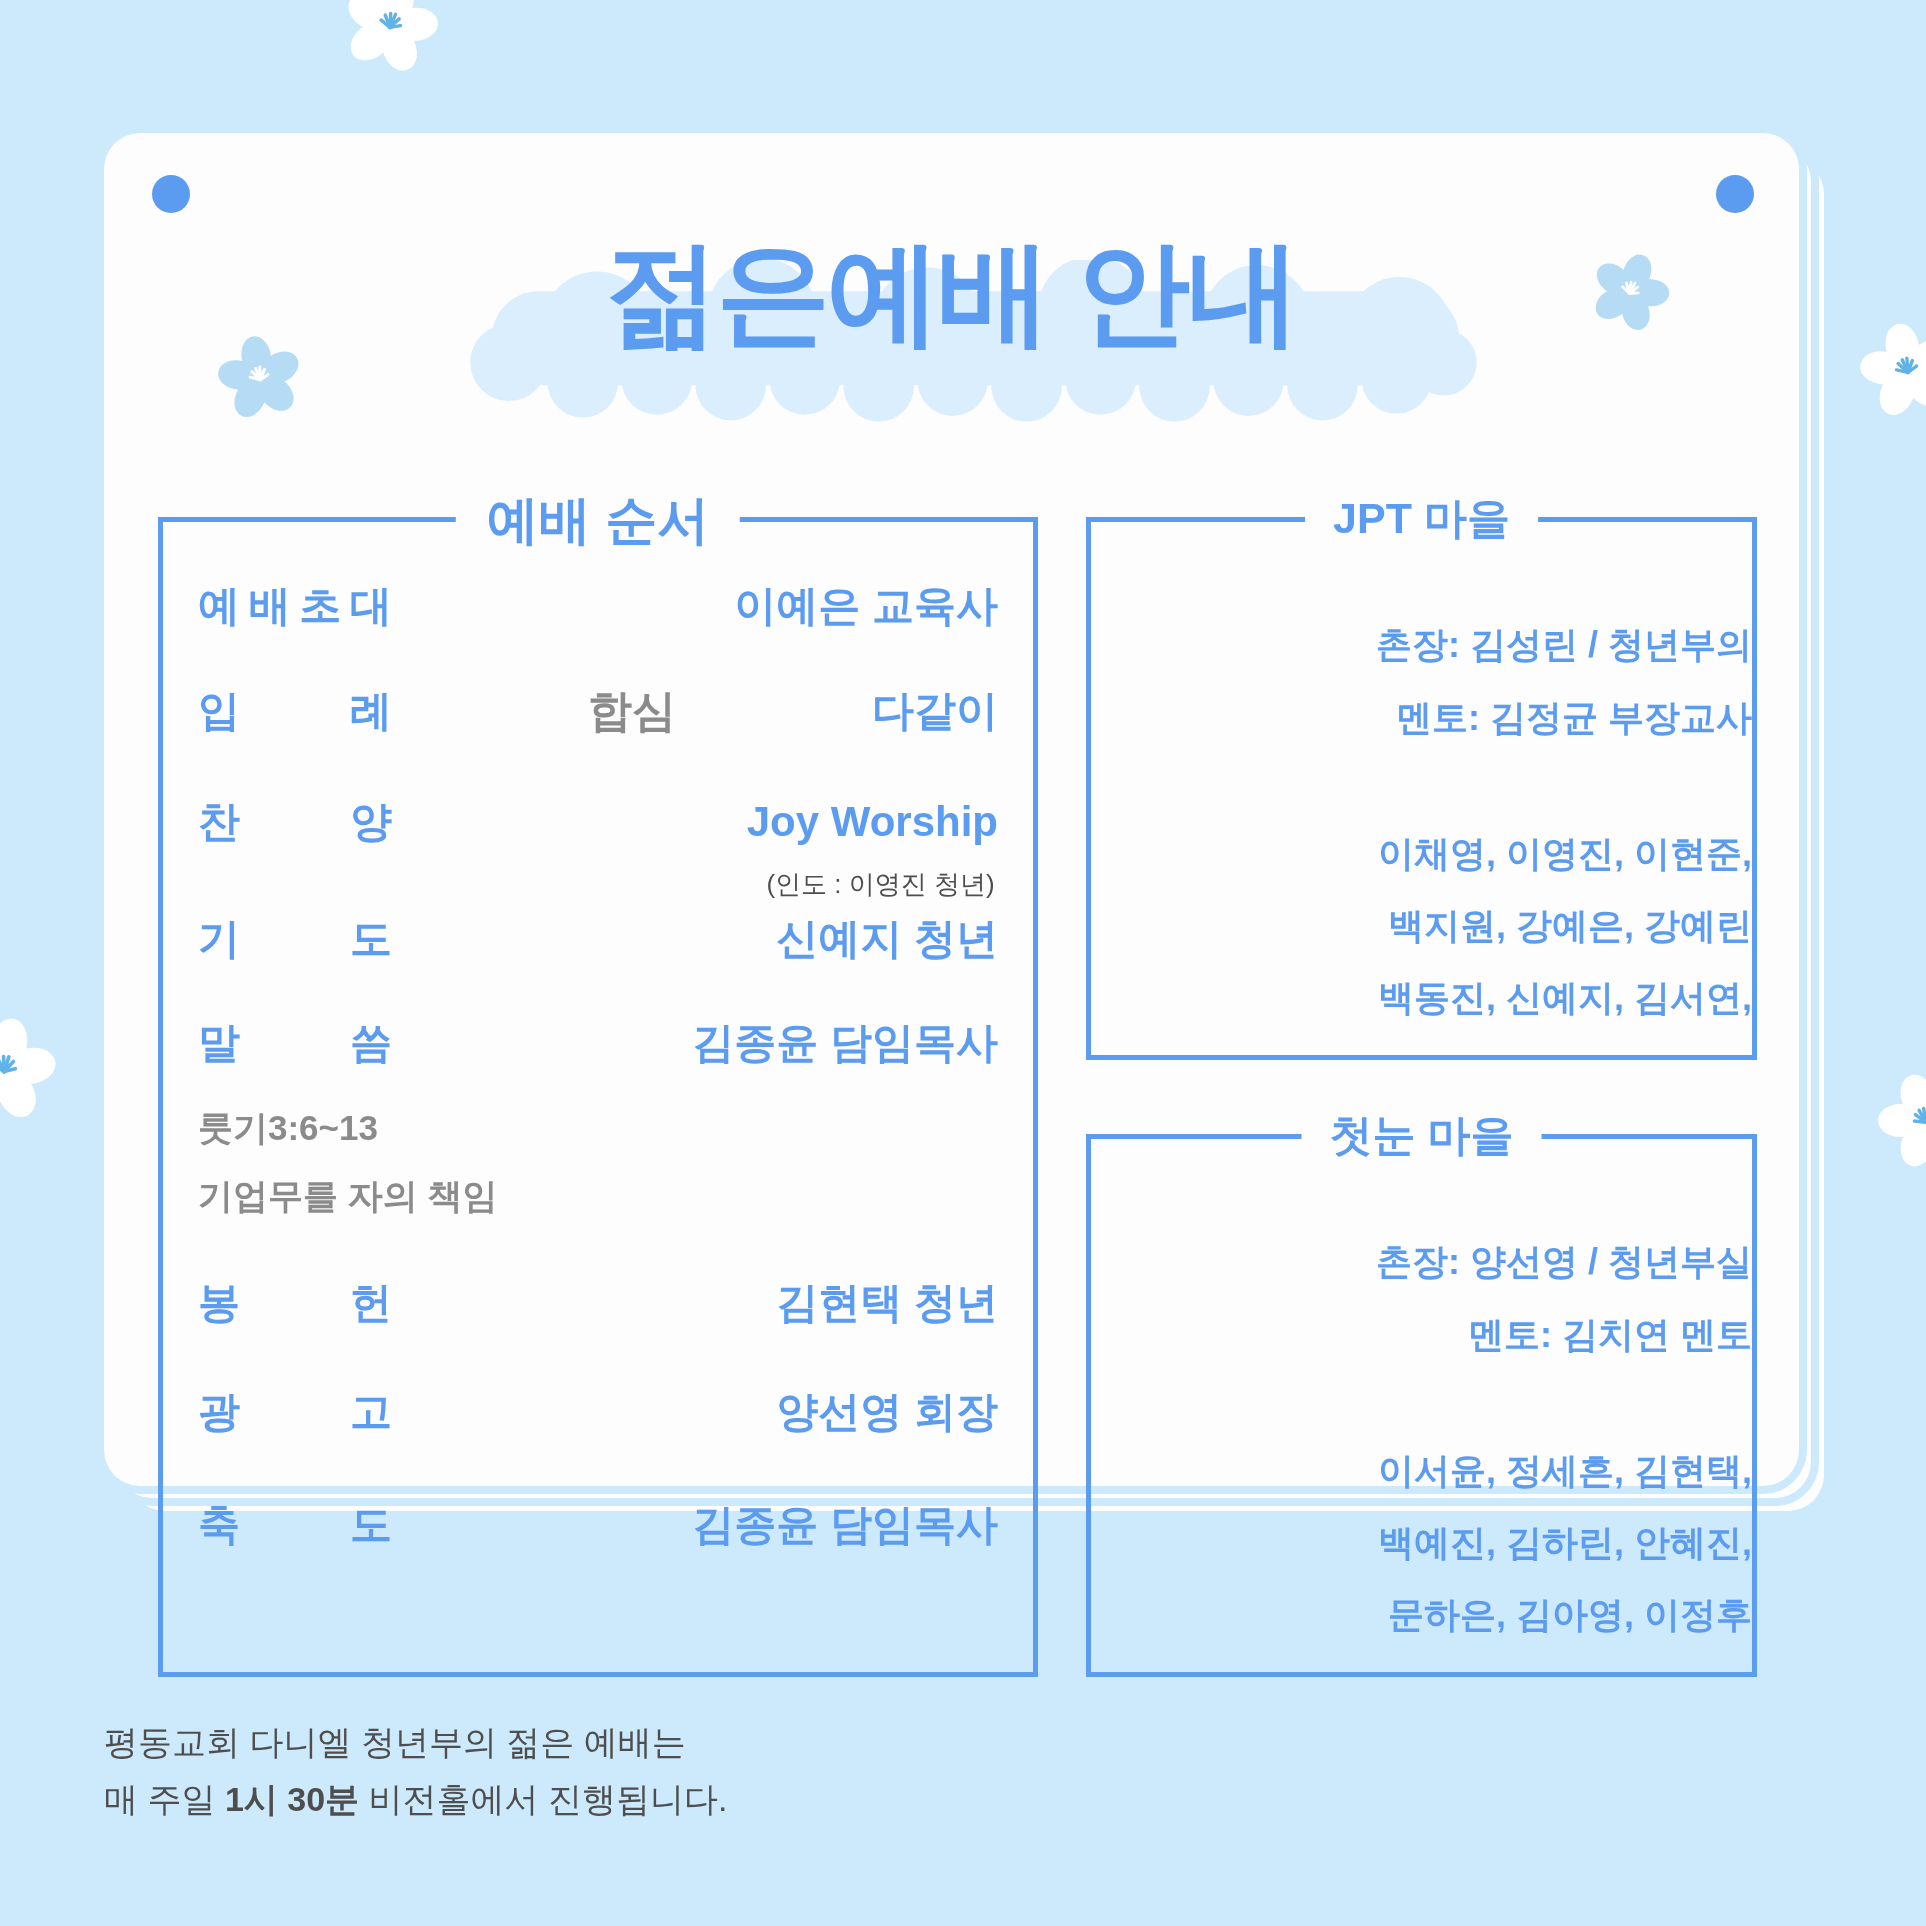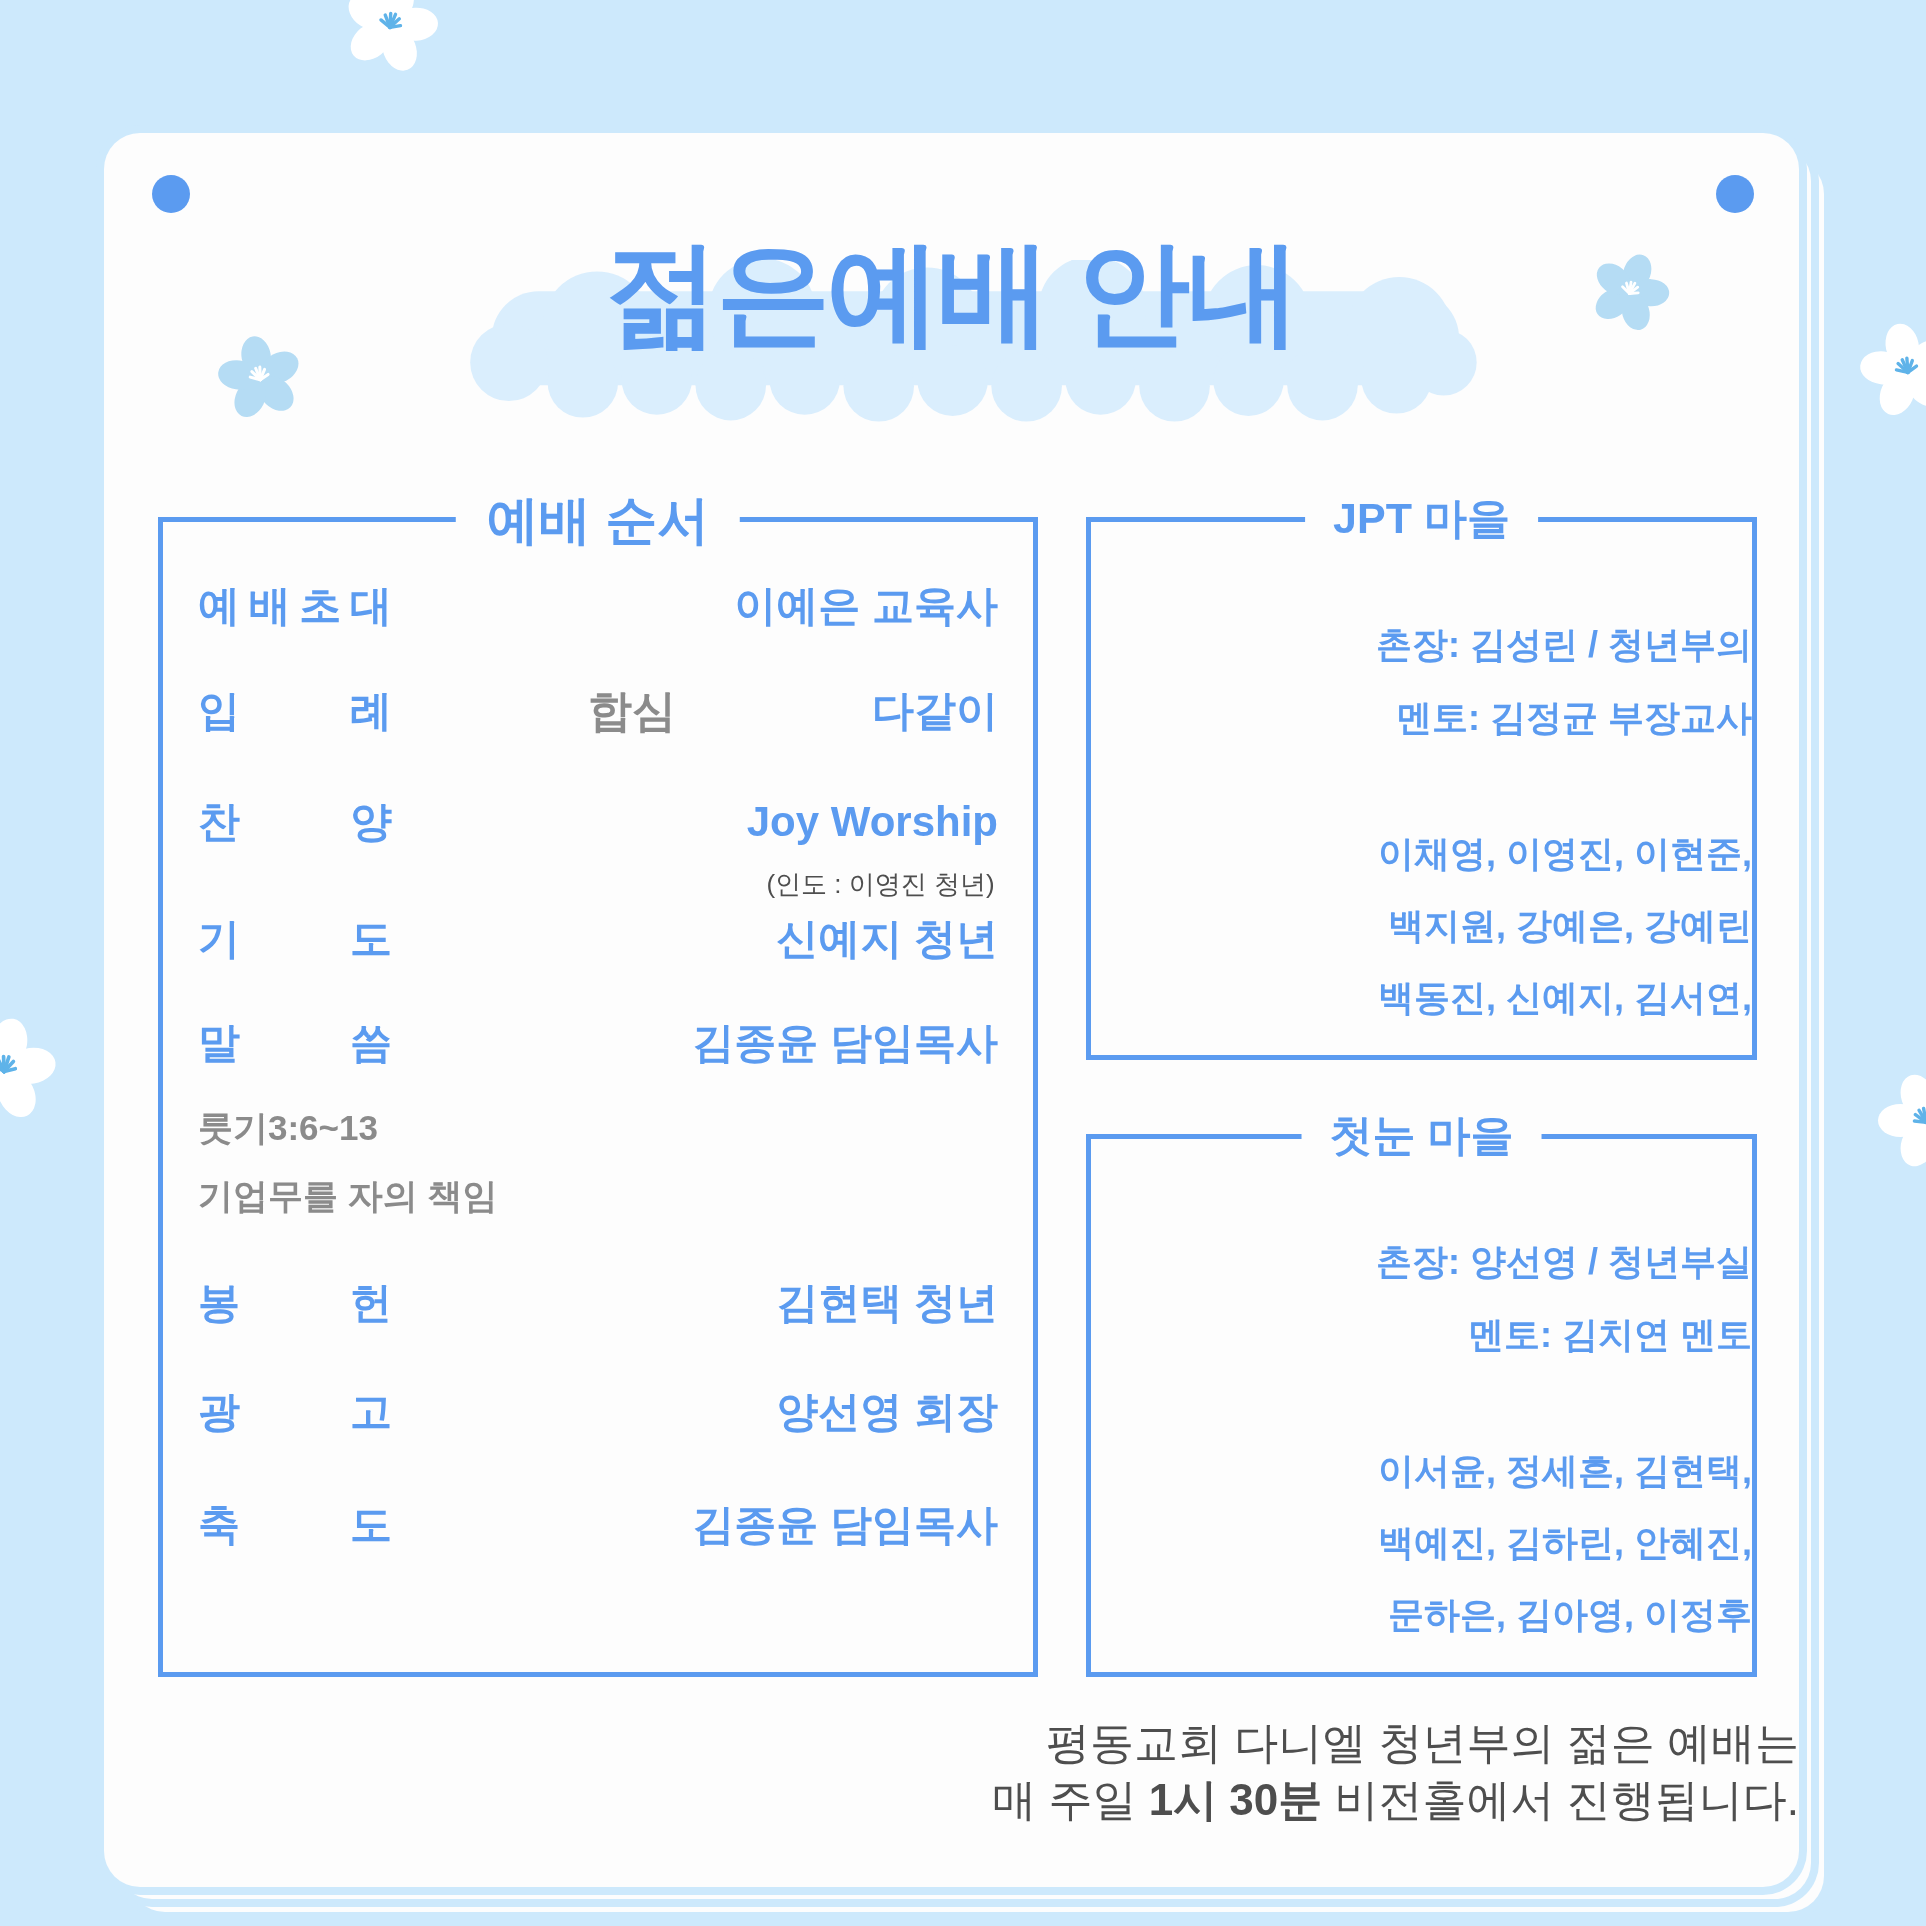--- a/index.html
+++ b/index.html
@@ -13,21 +13,21 @@
     --gray-dark:#4e4e4e;
   }
   *{margin:0;padding:0;box-sizing:border-box;}
   html,body{background:var(--bg);}
   .canvas{
     position:relative;width:1926px;height:1926px;overflow:hidden;
     background:var(--bg);
     font-family:"Liberation Sans",sans-serif;
   }
   
-  .page{position:absolute;width:1695px;height:1754px;border-radius:36px;background:var(--card);}
+  .page{position:absolute;width:1695px;height:1353px;border-radius:36px;background:var(--card);}
   .page3{left:129px;top:158px;z-index:1;box-shadow:0 0 0 8px var(--bg);}
   .page2{left:116px;top:145px;z-index:2;box-shadow:0 0 0 8px var(--bg);}
   .card{left:104px;top:133px;z-index:3;box-shadow:0 0 0 8px var(--bg);}
   
   .dot{position:absolute;width:38px;height:38px;border-radius:50%;background:var(--accent);top:42px;}
   .dot-left{left:48px;}
   .dot-right{left:1612px;}
   
   .cloud{position:absolute;left:361px;top:127px;width:1018px;height:165px;fill:var(--cloud);}
   .title{
@@ -60,22 +60,22 @@
     position:absolute;left:982px;width:671px;height:543px;
     border:5.1px solid var(--accent);
     text-align:right;color:var(--accent);font-weight:bold;font-size:36px;
   }
   .vbox .box-title{top:-25px;font-size:43px;padding:0 28.5px;}
   .vbox-jpt{top:384px;}
   .vbox-first-snow{top:1001px;padding-left:24px;}
   .v-info{margin-top:86px;line-height:73px;}
   .v-members{margin-top:64px;line-height:72px;}
   
-  .footer{position:absolute;left:0;right:0;top:1581px;text-align:right;
-    font-size:44px;color:var(--gray-dark);line-height:57px;}
+  .footer{position:absolute;left:0;right:0;top:1581px;text-align:left;
+    font-size:34px;color:var(--gray-dark);line-height:57px;}
   .footer b{font-weight:bold;}
   
   .flower{position:absolute;z-index:5;}
   .flower svg{display:block;width:100%;height:100%;overflow:visible;}
 </style>
 </head>
 <body>
 
 <svg width="0" height="0" style="position:absolute" aria-hidden="true">
   <defs>

